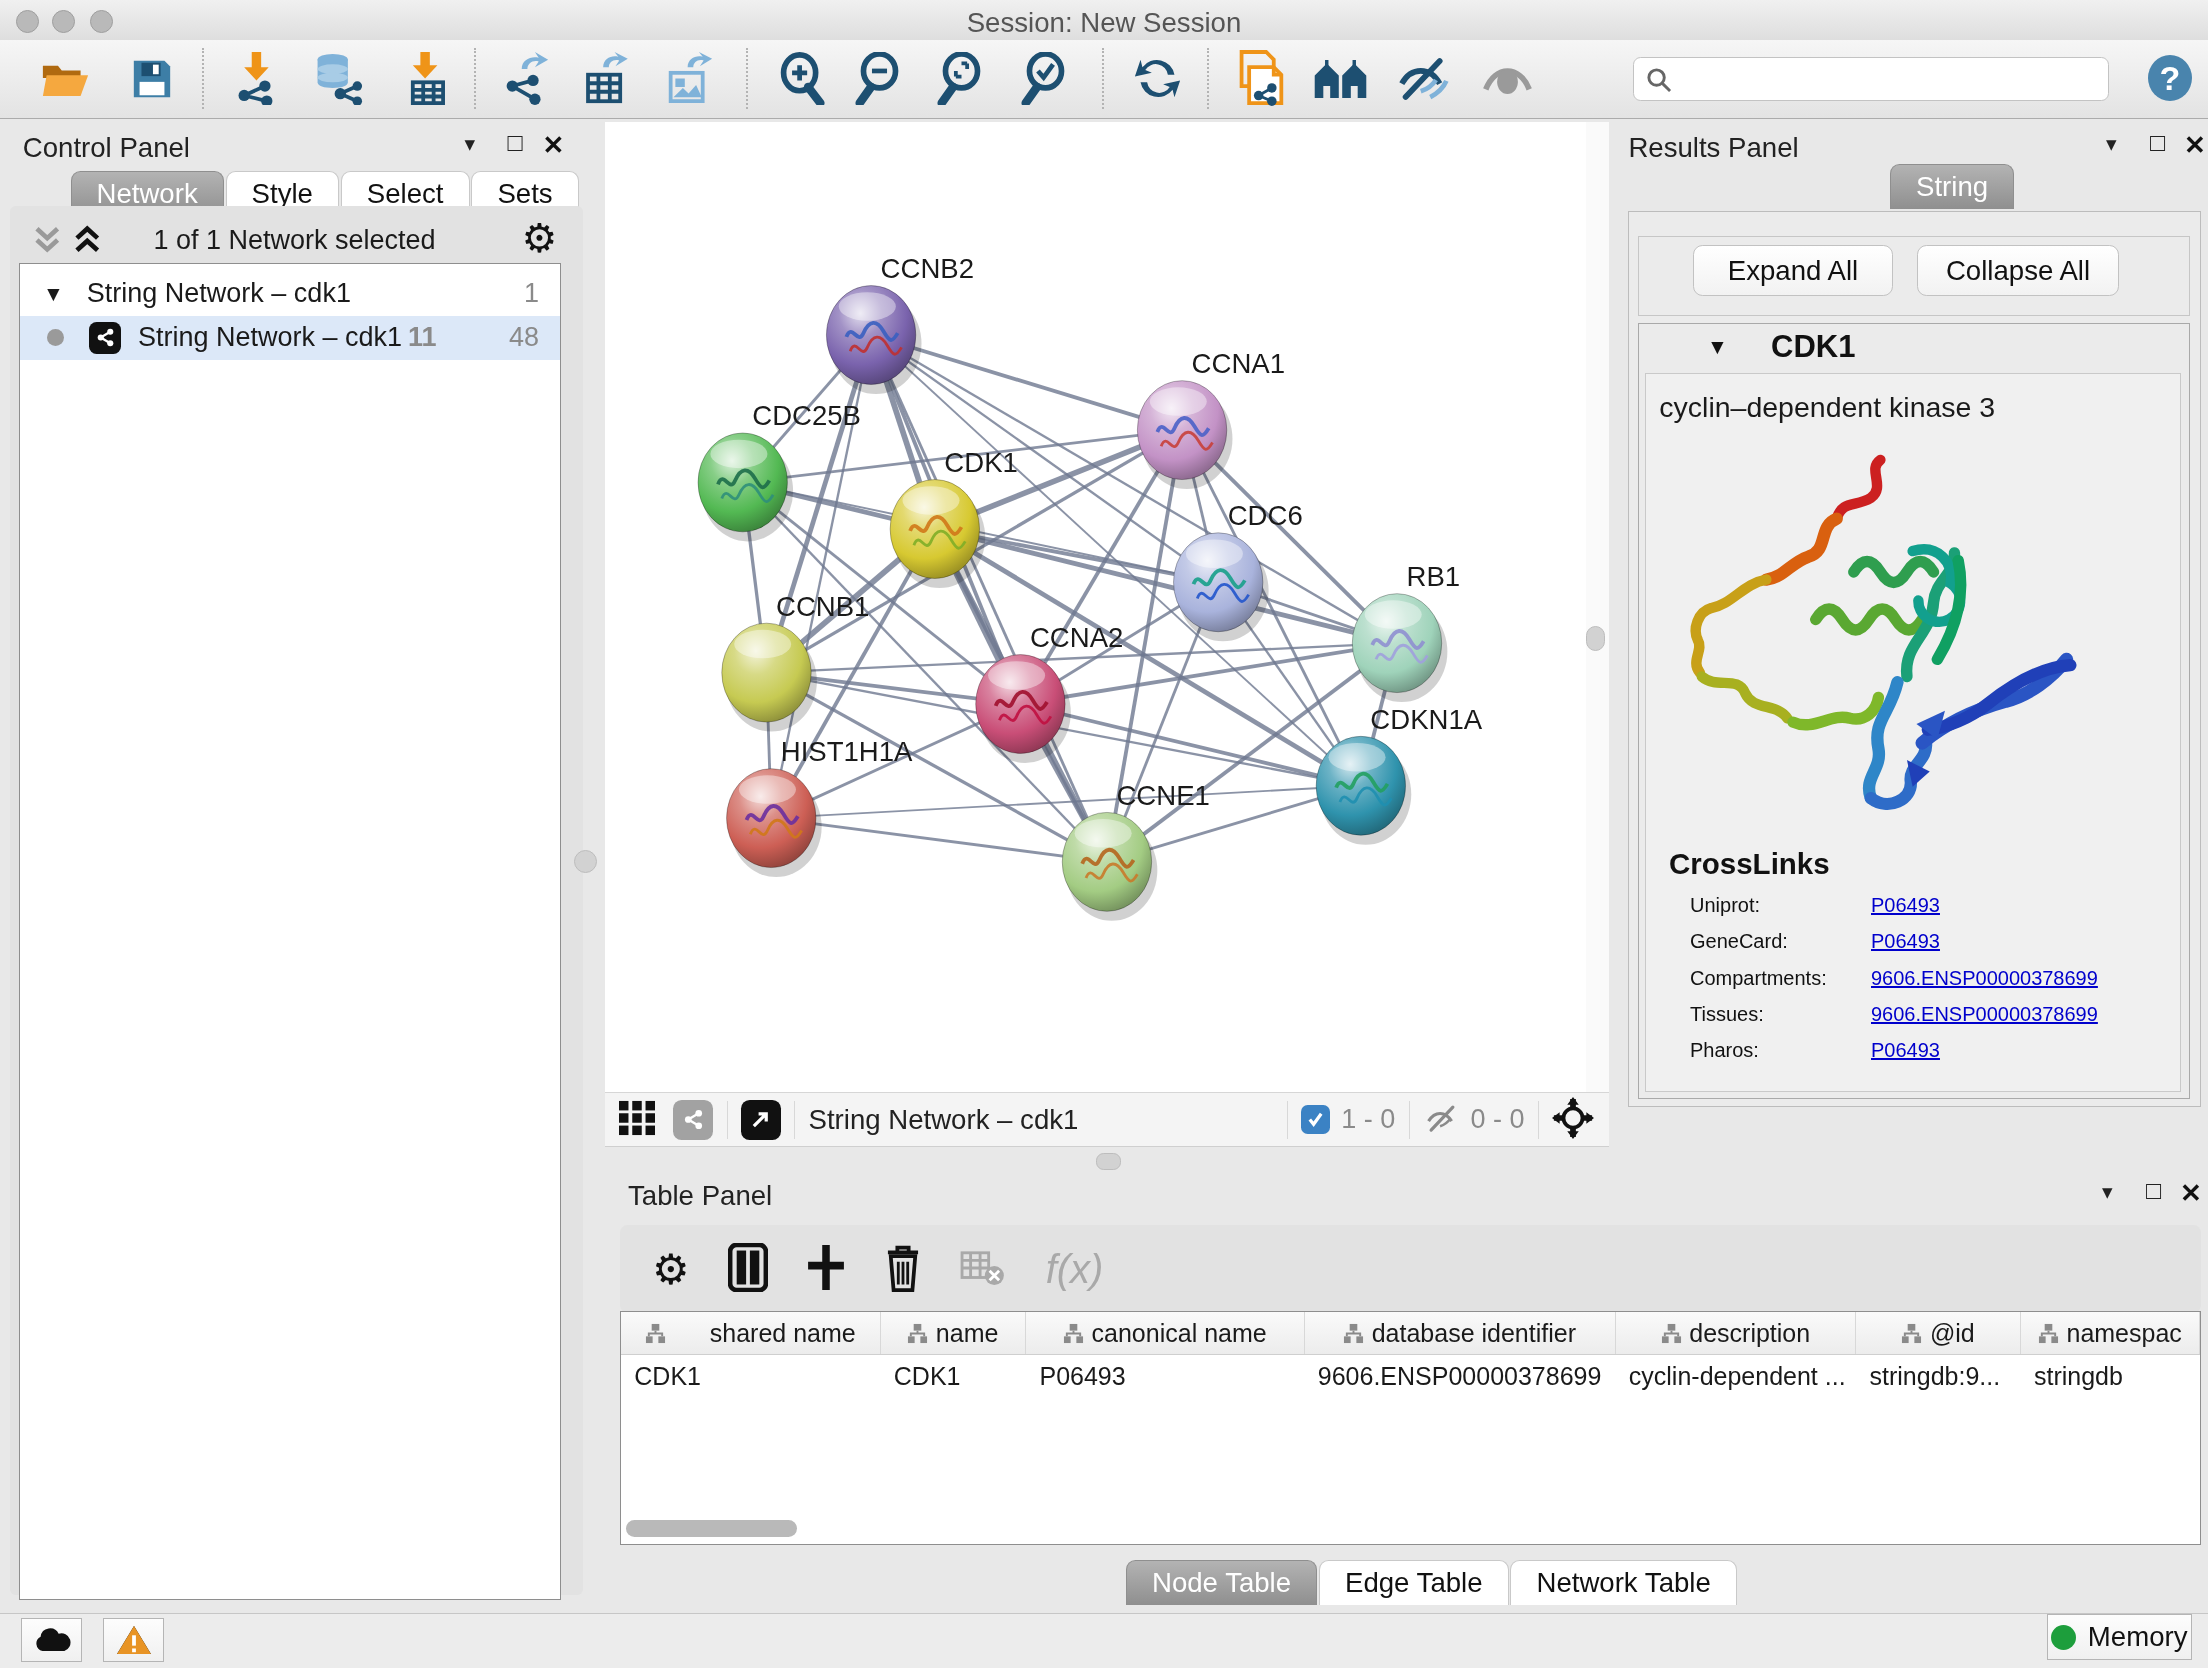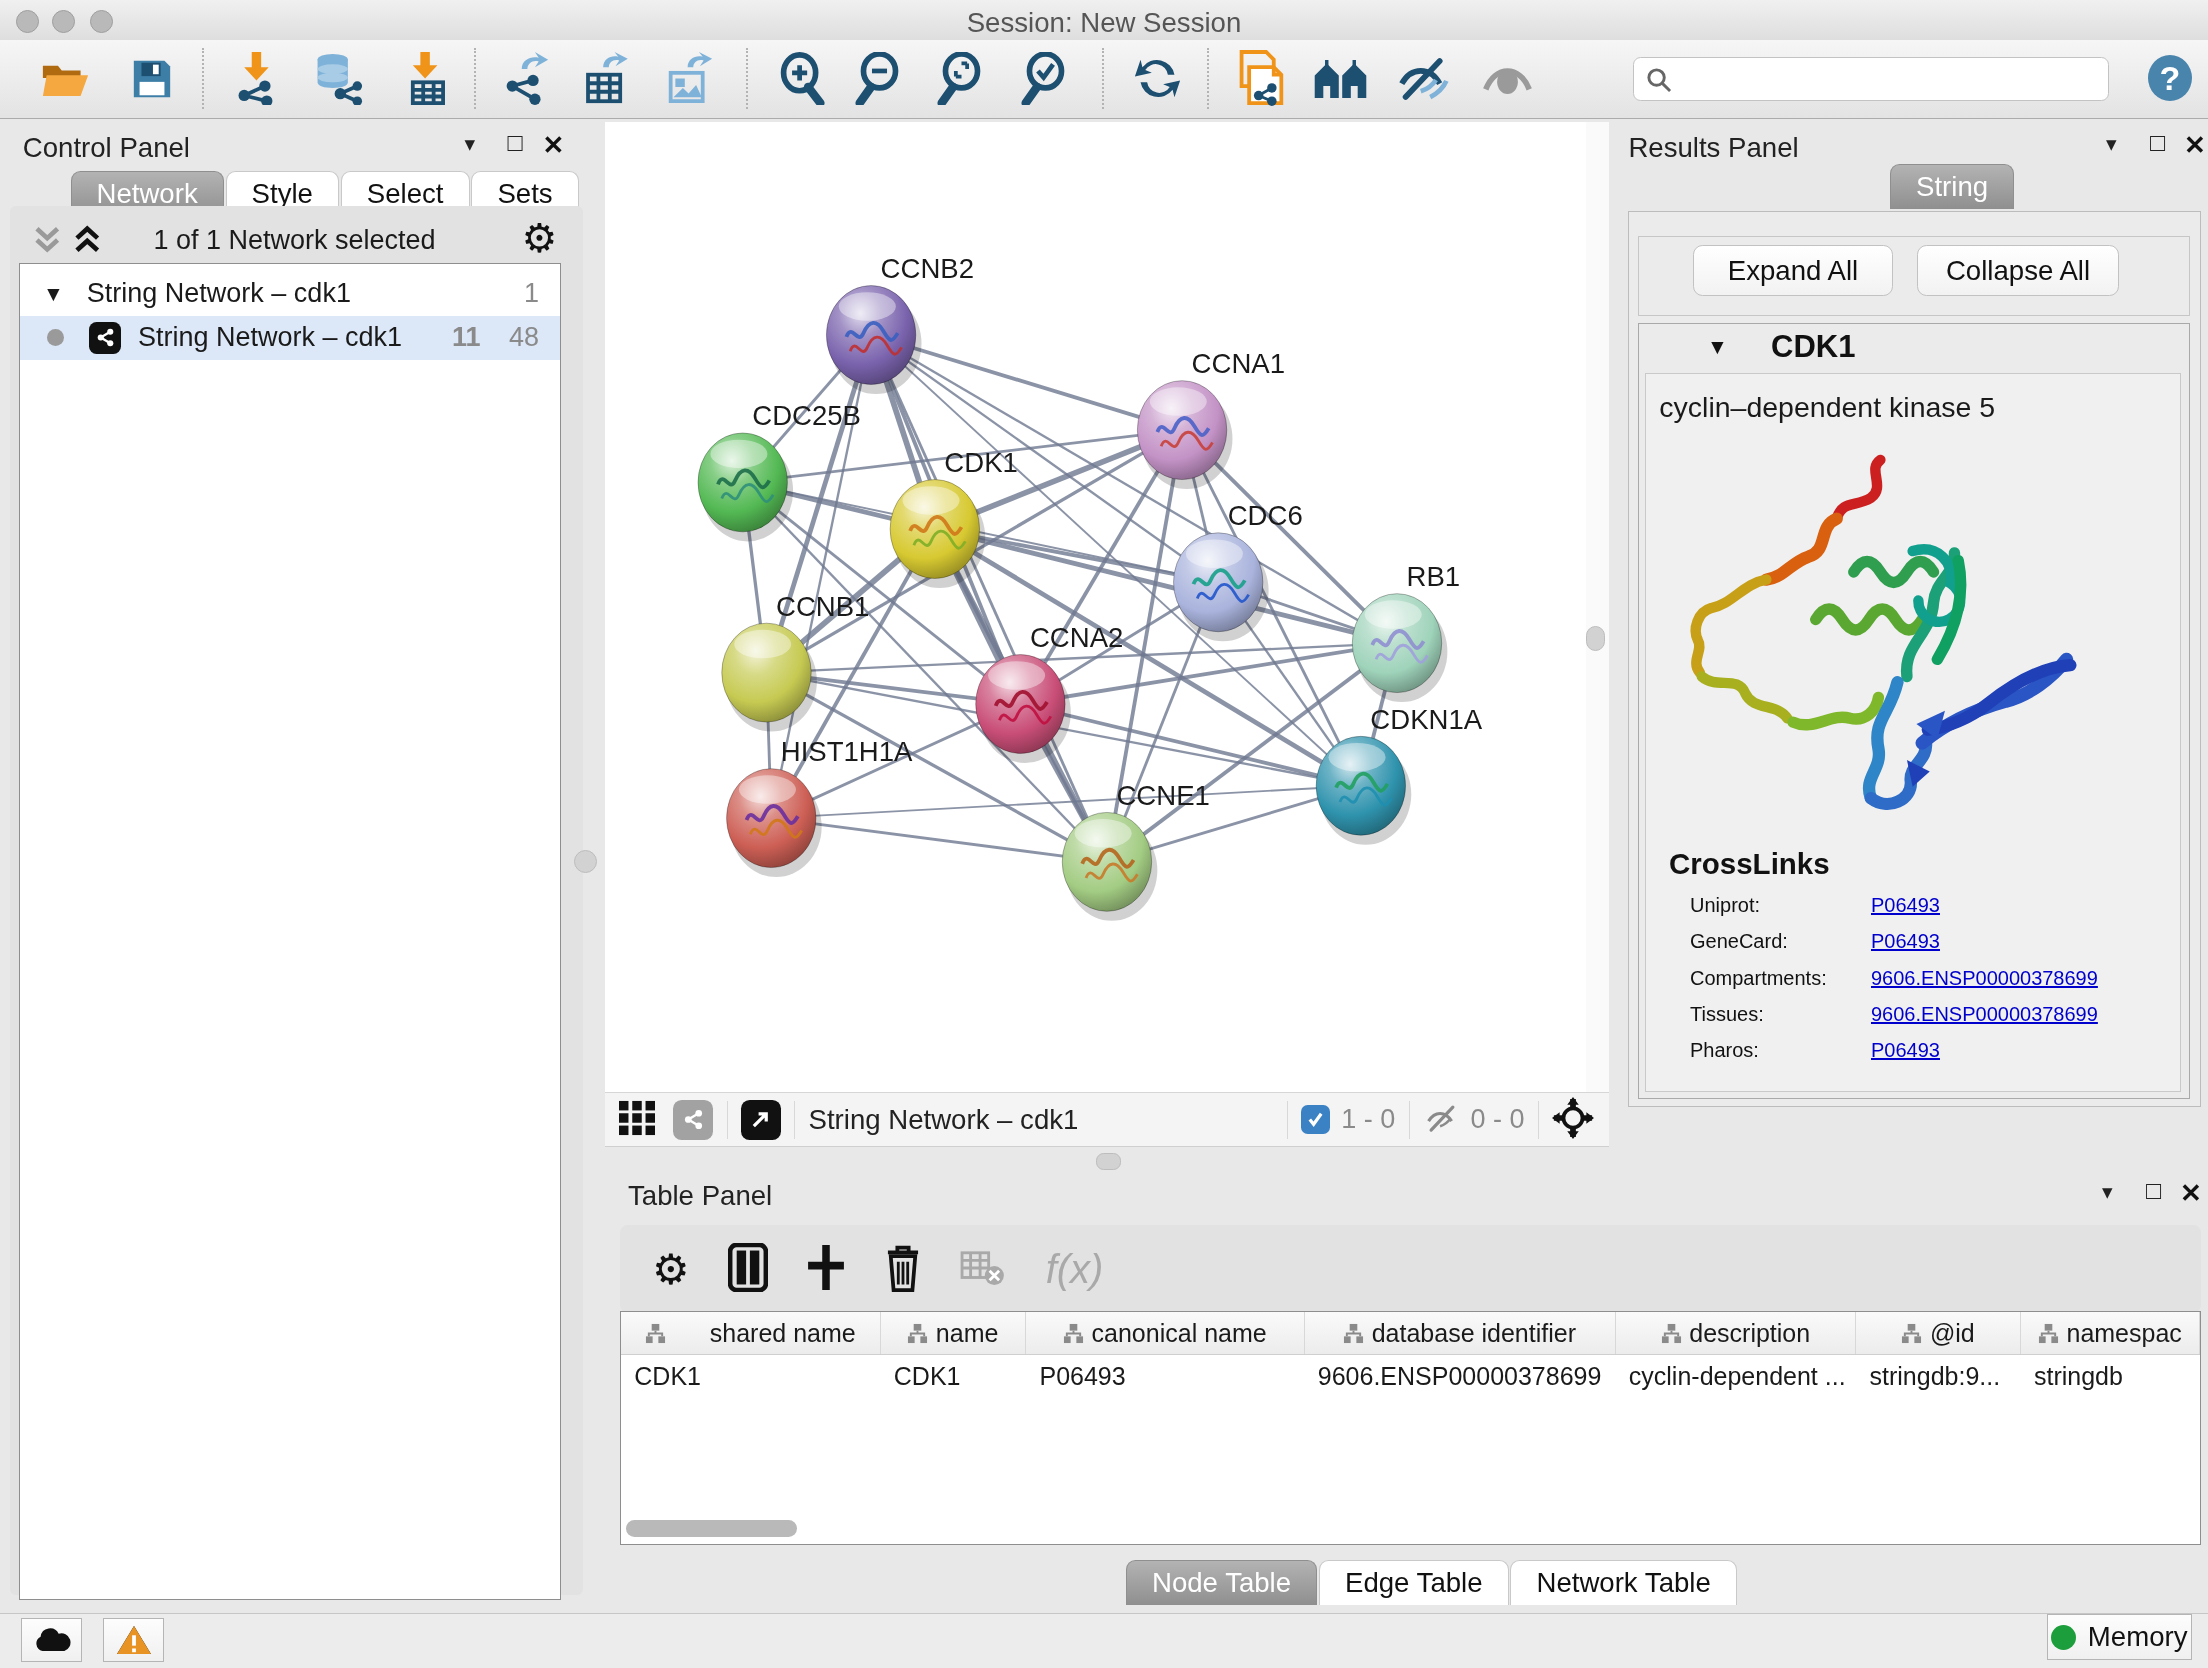--- a/index.html
+++ b/index.html
@@ -267,21 +267,21 @@
       <span class="shareicon" style="margin-left:25px;">
         <svg width="21" height="21" viewBox="0 0 22 22">
             <circle cx="6" cy="11" r="3.2" fill="#fff"></circle>
             <circle cx="16" cy="5" r="3.2" fill="#fff"></circle>
             <circle cx="16" cy="17" r="3.2" fill="#fff"></circle>
             <path d="M6 11 16 5 M6 11 16 17" stroke="#fff" stroke-width="2.4"></path>
           </svg>
       </span>
       <span style="margin-left:17px;flex:1;">String Network – cdk1</span>
       <span class="countcol" style="margin-right:28.5px;font-weight:bold;">11</span>
-      <span class="countcol" style="margin-right:21px;">48</span>
+      <span class="countcol" style="margin-right:21px;margin-left:44px;">48</span>
     </div>
   </div>
 </div>
 
 <div class="abs grabdot" style="left:574px;top:850px;width:21px;height:21px;"></div>
 
 <div class="abs netcanvas" id="netcanvas"><svg width="982" height="970" viewBox="0 0 1032 1020">
       <defs>
         <radialGradient id="ng0" cx="38%" cy="28%" r="80%">
           <stop offset="0" stop-color="rgb(228,224,239)"></stop>
@@ -558,21 +558,21 @@
   <div class="abs tab active" style="left:245px;top:42px;margin-left:28px;">String</div>
 </div>
 <div class="abs rp-outer"></div>
 <div class="abs rp-expbox"></div>
 <button class="abs btn" style="left:1693px;top:245px;width:200px;height:51px;">Expand All</button>
 <button class="abs btn" style="left:1917px;top:245px;width:202px;height:51px;">Collapse All</button>
 <div class="abs rp-cdk"></div>
 <div class="abs" style="left:1707px;top:335px;font-size:21px;color:#111;">▼</div>
 <div class="abs" style="left:1771px;top:329px;font-size:31px;font-weight:bold;color:#111;">CDK1</div>
 <div class="abs rp-content">
-  <div style="margin:17px 0 0 13.3px;font-size:28.5px;color:#1a1a1a;">cyclin–dependent kinase 5</div>
+  <div style="margin:17px 0 0 13.3px;font-size:28.5px;color:#1a1a1a;">cyclin–dependent kinase 3</div>
   
   <svg width="447" height="399" viewBox="0 0 470 420" style="margin:15px 0 0 27px;">
     <g fill="none" stroke-linecap="round">
       <path d="M218 22 c-14 10 6 28 -10 40 c-16 10 -30 2 -36 22" stroke="#cc2020" stroke-width="11"></path>
       <path d="M172 84 c-20 8 -8 34 -30 40 c-18 6 -26 22 -44 24" stroke="#d9600f" stroke-width="13"></path>
       <path d="M98 148 c-24 4 -36 26 -58 30 c-14 4 -20 22 -14 34 c6 10 -8 22 2 34" stroke="#c8a018" stroke-width="11"></path>
       <path d="M30 250 c16 14 38 -2 46 18 c8 18 34 10 44 26" stroke="#a8b020" stroke-width="11"></path>
       <path d="M126 298 c22 10 40 -10 60 -4 c16 4 28 -8 30 -22" stroke="#7fb82a" stroke-width="12"></path>
       <path d="M150 190 q14 -22 28 0 t 28 0 t 28 0 t 28 0" stroke="#5aa832" stroke-width="12"></path>
       <path d="M190 140 q14 -22 28 0 t 28 0 t 28 0" stroke="#2f9e4f" stroke-width="12"></path>

